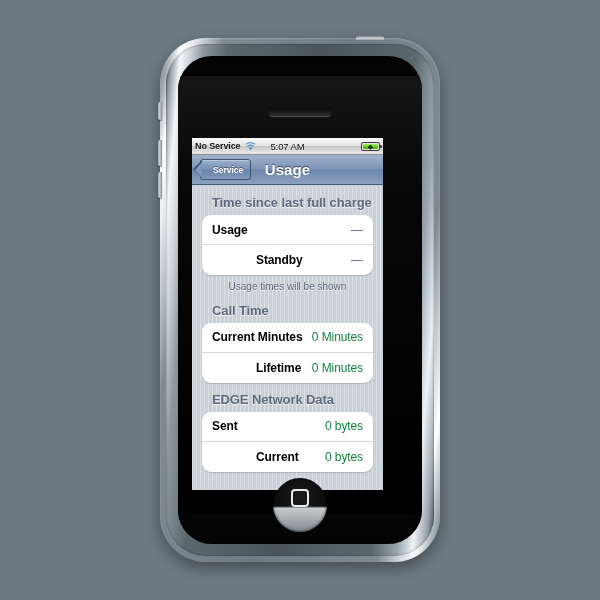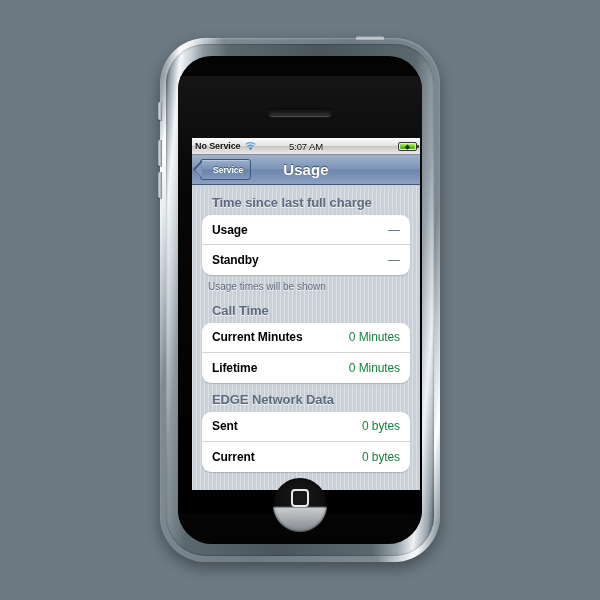--- a/index.html
+++ b/index.html
@@ -129,21 +129,21 @@
     height: 4px;
     border-radius: 2px 2px 0 0;
     background: linear-gradient(180deg, #76818a 0%, #cfd6db 55%, #99a3ab 100%);
   }
 
   
   #screen {
     position: absolute;
     left: 14px;
     top: 82px;
-    width: 228px;
+    width: 191px;
     height: 352px;
     background: #c7ced6;
     overflow: hidden;
   }
 
   
   #status-bar {
     height: 17px;
     background: linear-gradient(180deg, #fdfdfd 0%, #e3e3e3 48%, #c6c6c6 52%, #ebebeb 100%);
     border-bottom: 1px solid #8d8d8d;
@@ -320,39 +320,39 @@
   .cell {
     display: flex;
     align-items: center;
     justify-content: space-between;
     height: 30px;
     padding: 0 10px;
     box-sizing: border-box;
     border-bottom: 1px solid #d6d6d6;
     cursor: default;
   }
-  .cell:last-child { border-bottom: none; }
+  .cell:last-child { border-bottom: none; margin-left: 44px; }
   .cell-label {
     font-size: 12px;
     font-weight: bold;
     color: #000;
     letter-spacing: -0.1px;
   }
   .cell-value {
     font-size: 12px;
     color: #15803d;
     letter-spacing: -0.1px;
   }
   .cell-value.dash {
     font-size: 12px;
     color: #4f6a9a;
     letter-spacing: 0;
   }
   .footer-note {
-    text-align: left;
+    text-align: center;
     font-size: 10px;
     line-height: 12.5px;
     color: #5d6b7e;
     text-shadow: 0 1px 0 rgba(255,255,255,0.72);
     padding: 6px 16px 0 16px;
   }
   .footer-note div { white-space: nowrap; }
 </style>
 </head>
 <body>

